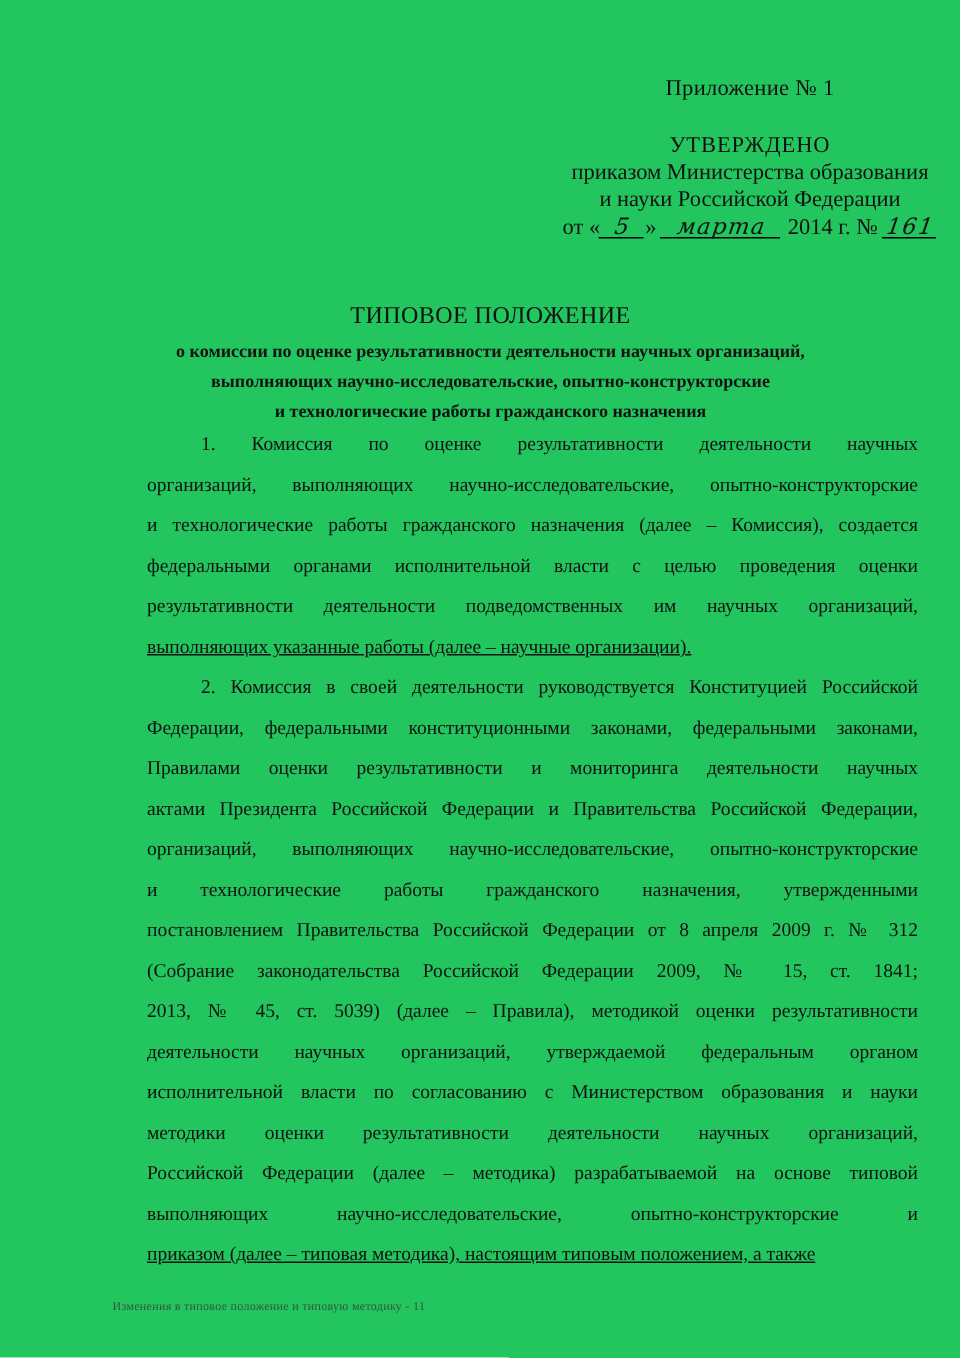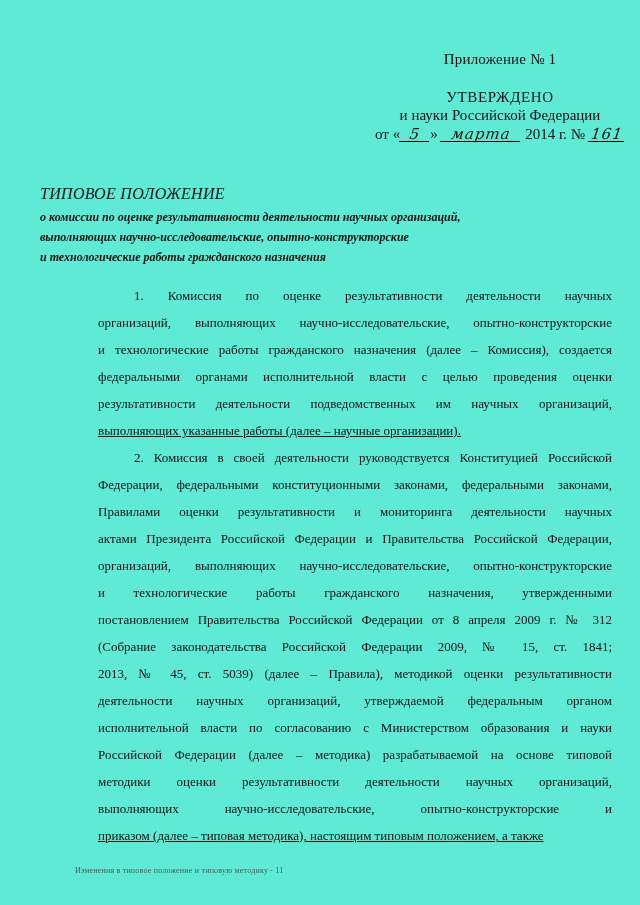--- a/index.html
+++ b/index.html
@@ -4,21 +4,21 @@
 <style>
   html, body {
     margin: 0;
     padding: 0;
     background: #ffffff;
   }
   .page {
     position: relative;
     width: 640px;
     height: 905px;
-    background: #5eead4;
+    background: #22c55e;
     overflow: hidden;
     font-family: "Liberation Serif", "DejaVu Serif", serif;
     color: #121212;
   }
   
   .approval-block {
     position: absolute;
     top: 50px;
     right: 14px;
     width: 252px;
@@ -45,24 +45,24 @@
     line-height: 14px;
     transform: skewX(-8deg);
     letter-spacing: 1px;
   }
   .hw-day   { min-width: 30px; }
   .hw-month { min-width: 72px; padding: 0 4px; }
   .hw-num   { min-width: 36px; }
   
   .title-block {
     position: absolute;
-    top: 183px;
+    top: 200px;
     left: 40px;
     right: 26px;
-    font-style: italic;
+    text-align: center;
   }
   .doc-title {
     font-size: 16px;
     line-height: 22px;
     letter-spacing: 0.3px;
     margin-bottom: 2px;
   }
   .doc-subtitle-line {
     font-weight: bold;
     font-size: 12px;
@@ -104,20 +104,21 @@
   }
 </style>
 </head>
 <body>
 
 <div class="page">
 
   <div class="approval-block">
     <div class="appendix">Приложение № 1</div>
     <div class="approved-word">УТВЕРЖДЕНО</div>
+    <div>приказом Министерства образования</div>
     <div>и науки Российской Федерации</div>
     <div class="date-line">
       <span>от «</span><span class="handwritten hw-day">5</span><span>»</span>
       <span class="handwritten hw-month">марта</span>
       <span>2014 г. №</span>
       <span class="handwritten hw-num">161</span>
     </div>
   </div>
 
   <div class="title-block">
@@ -143,22 +144,22 @@
       <div class="para-line">Федерации, федеральными конституционными законами, федеральными законами,</div>
       <div class="para-line">Правилами оценки результативности и мониторинга деятельности научных</div>
       <div class="para-line">актами Президента Российской Федерации и Правительства Российской Федерации,</div>
       <div class="para-line">организаций, выполняющих научно-исследовательские, опытно-конструкторские</div>
       <div class="para-line">и технологические работы гражданского назначения, утвержденными</div>
       <div class="para-line">постановлением Правительства Российской Федерации от 8 апреля 2009 г. № 312</div>
       <div class="para-line">(Собрание законодательства Российской Федерации 2009, № 15, ст. 1841;</div>
       <div class="para-line">2013, № 45, ст. 5039) (далее – Правила), методикой оценки результативности</div>
       <div class="para-line">деятельности научных организаций, утверждаемой федеральным органом</div>
       <div class="para-line">исполнительной власти по согласованию с Министерством образования и науки</div>
+      <div class="para-line">методики оценки результативности деятельности научных организаций,</div>
       <div class="para-line">Российской Федерации (далее – методика) разрабатываемой на основе типовой</div>
-      <div class="para-line">методики оценки результативности деятельности научных организаций,</div>
       <div class="para-line">выполняющих научно-исследовательские, опытно-конструкторские и</div>
       <div class="para-line last">приказом (далее – типовая методика), настоящим типовым положением, а также</div>
     </div>
 
   </div>
 
   <div class="footer-note">Изменения в типовое положение и типовую методику - 11</div>
 
 </div>
 

